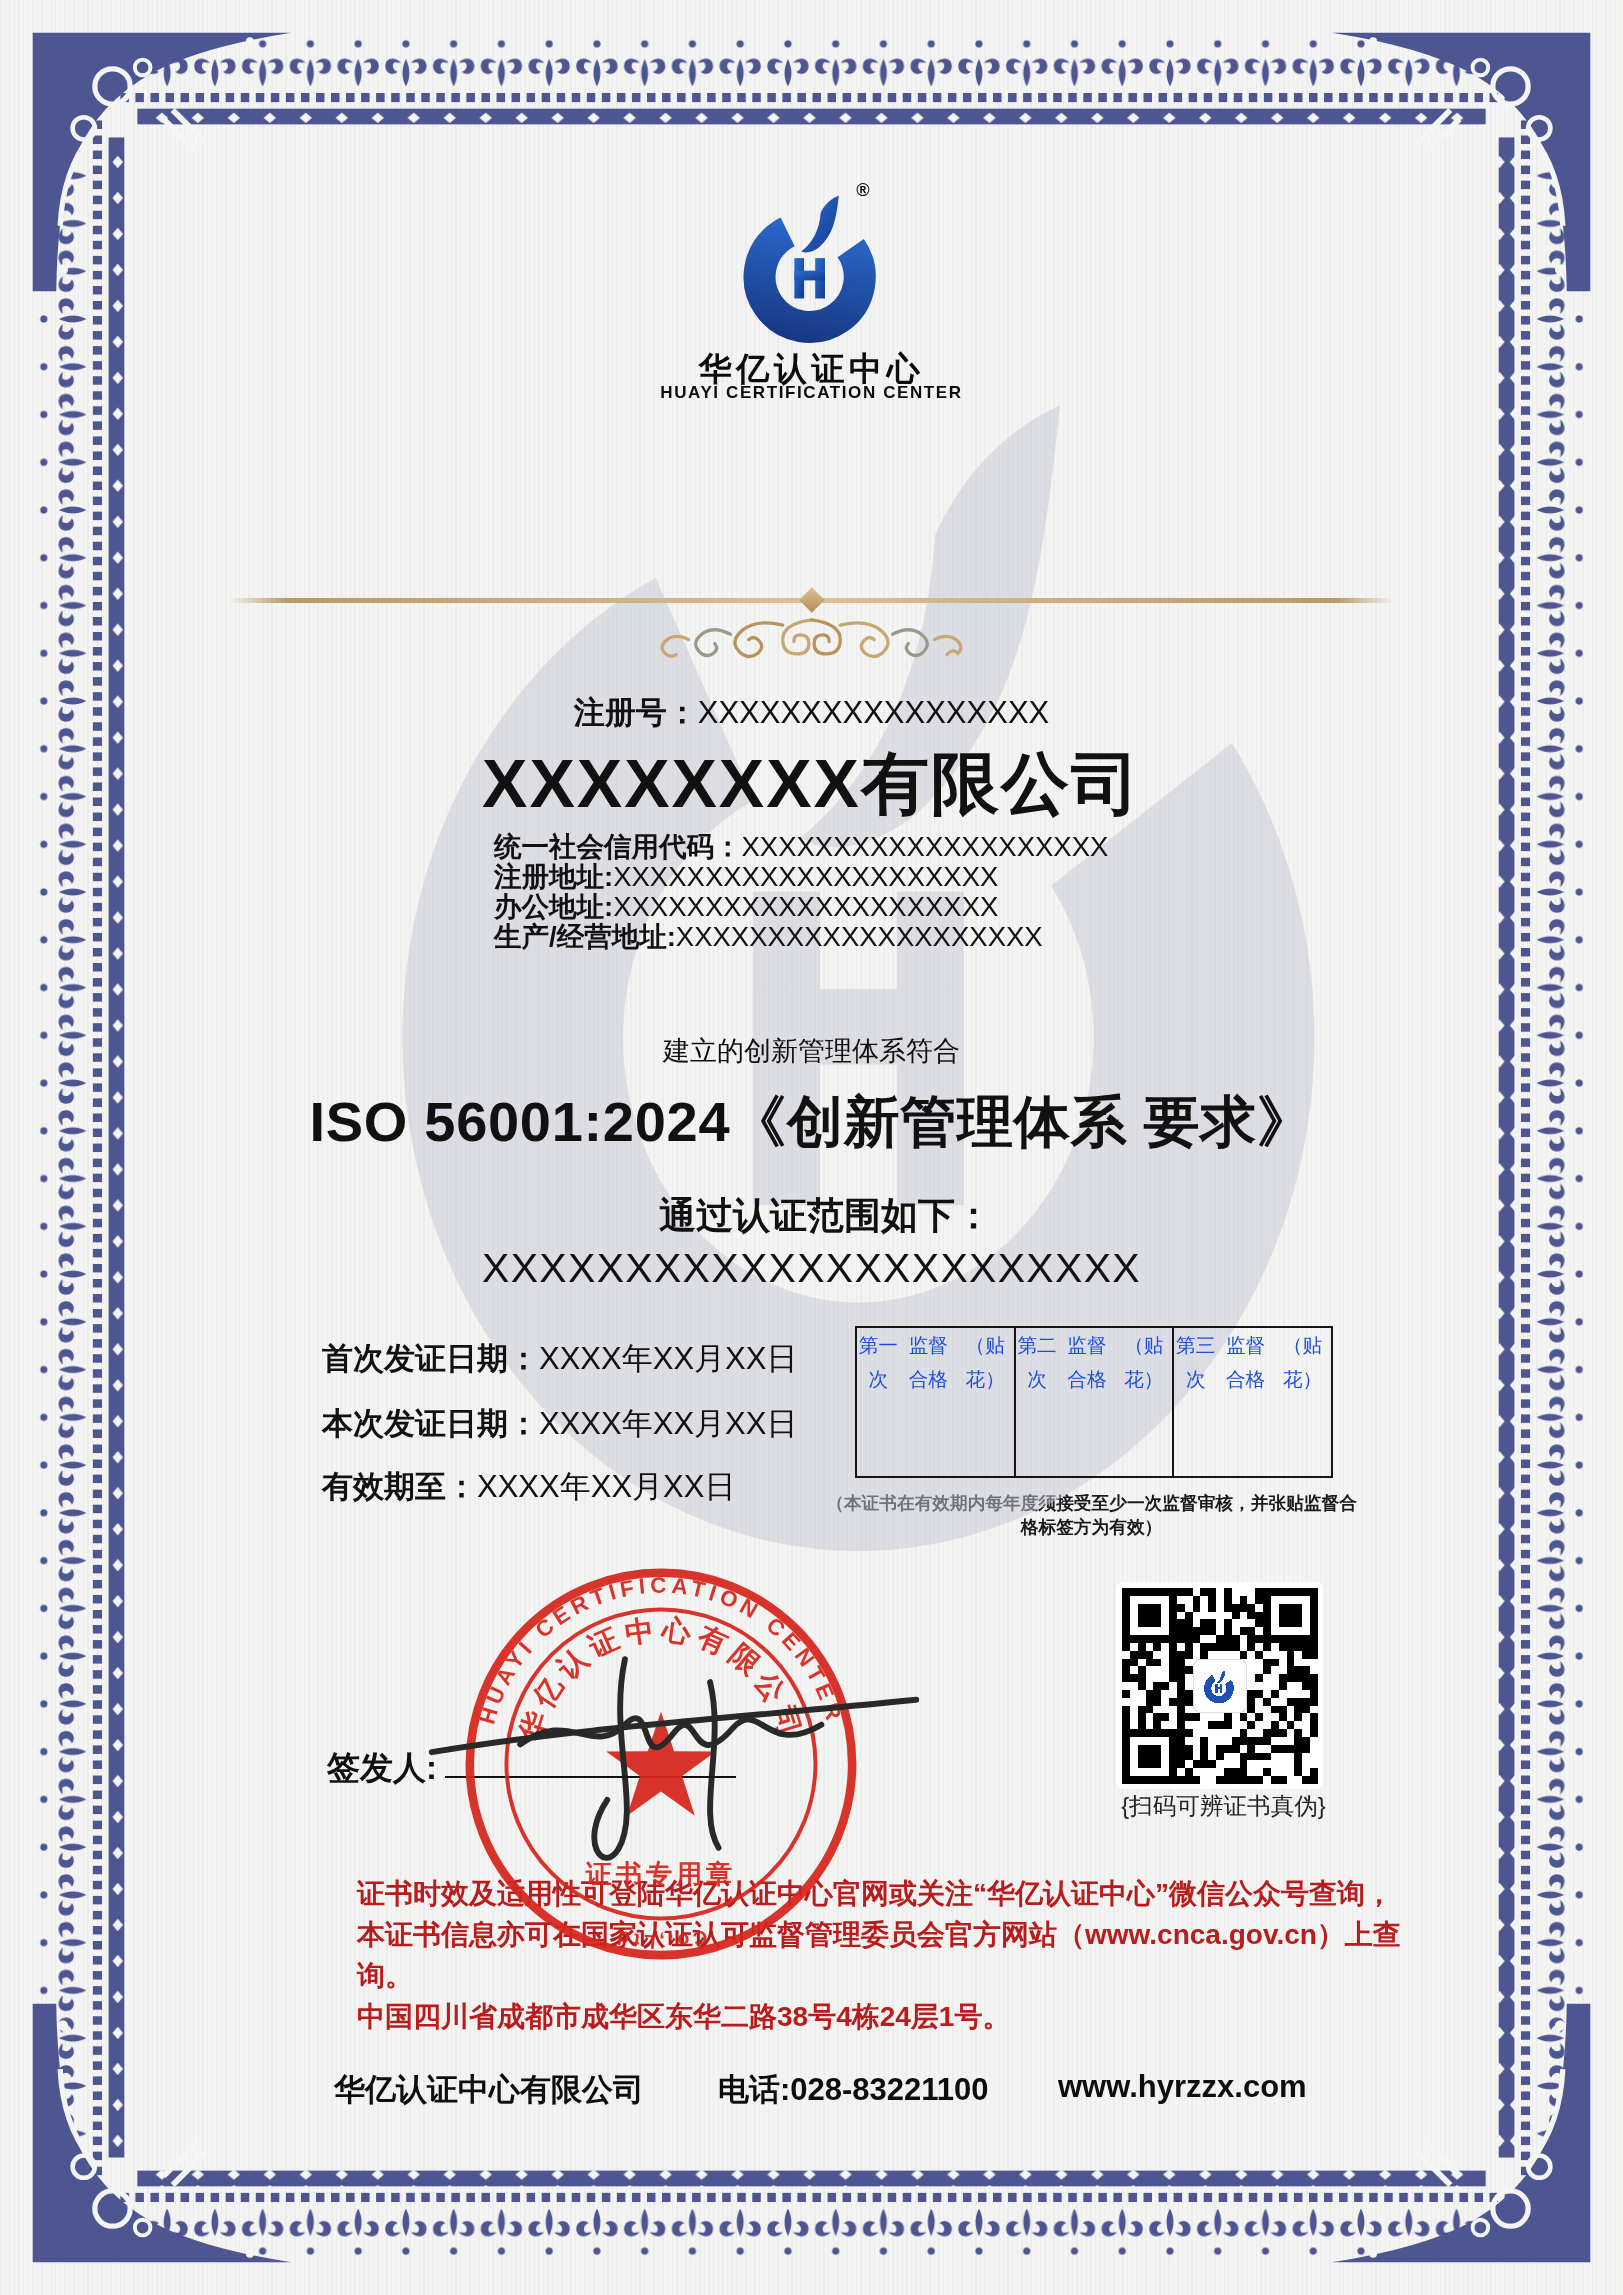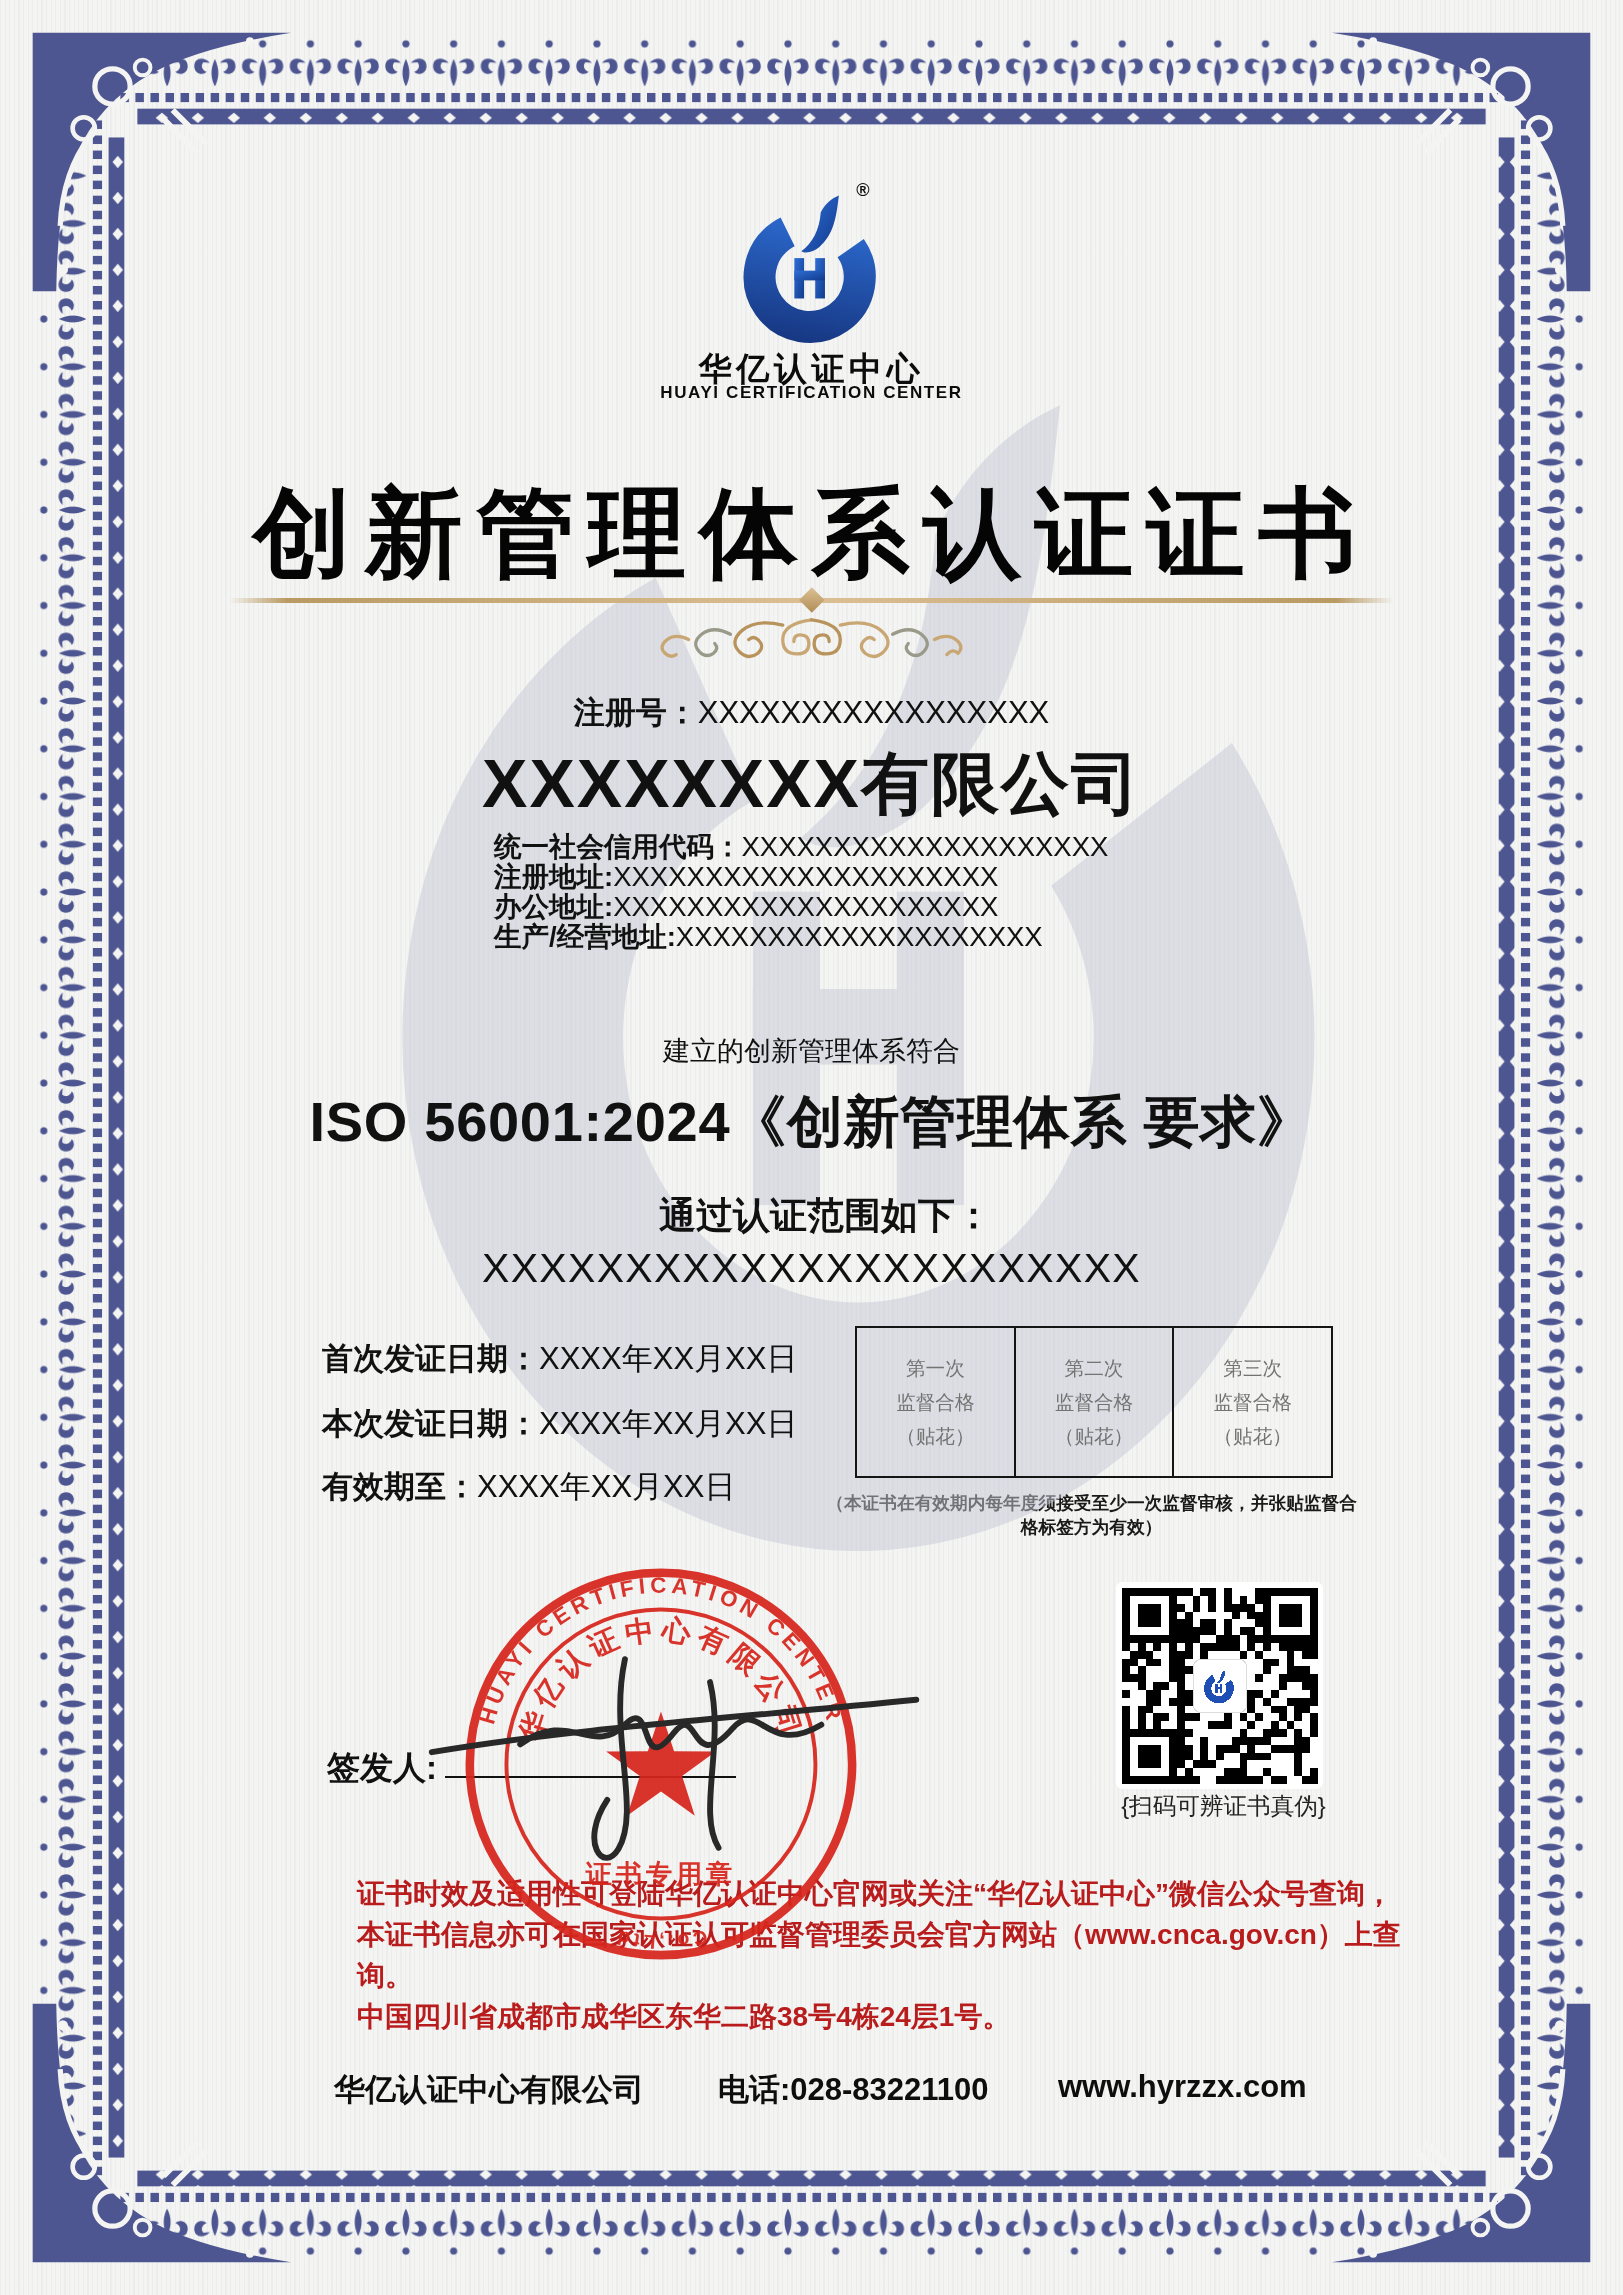--- a/index.html
+++ b/index.html
@@ -27,22 +27,22 @@
   .company{top:739px;font-size:68px;font-weight:900;letter-spacing:2px;}
   .info{top:832px;left:494px;font-size:27.5px;line-height:30px;white-space:nowrap;}
   .info b{font-weight:700;}
   .statement{top:1033px;font-size:27px;font-weight:400;}
   .standard{top:1085px;font-size:56px;font-weight:900;letter-spacing:0.7px;}
   .scope-label{top:1191px;font-size:37px;font-weight:900;padding-left:28px;}
   .scope-value{top:1245px;font-size:41px;letter-spacing:1.3px;}
   .date-row{left:298px;font-size:31px;white-space:nowrap;}
   .date-row b{font-weight:900;margin-left:24px;}
   .sup-table{left:855px;top:1326px;width:474px;height:148px;border:2.6px solid #151515;display:flex;z-index:4;}
-  .sup-cell{flex:1;border-right:2.6px solid #151515;display:flex;flex-direction:column;justify-content:center;
-      text-align:center;font-size:19.6px;line-height:34px;color:#737373;}
+  .sup-cell{flex:1;border-right:2.6px solid #151515;display:flex;flex-direction:row;justify-content:center;
+      text-align:center;font-size:19.6px;line-height:34px;color:#1d4ed8;}
   .sup-cell:last-child{border-right:none;}
   .sup-note{left:822px;top:1491px;width:539px;text-align:center;font-size:17.7px;font-weight:bold;color:#1a1a1a;}
   .issuer{left:327px;top:1746px;font-size:33px;font-weight:900;z-index:4;}
   .sign-line{left:445px;top:1776px;width:291px;height:0;border-top:2.6px solid #111;z-index:4;}
   .seal-svg{left:458px;top:1561px;width:419px;height:419px;overflow:visible;z-index:5;opacity:.93;}
   .qr-wrap{left:1116px;top:1582px;width:207px;height:207px;background:#fff;border-radius:6.5px;
       display:flex;align-items:center;justify-content:center;z-index:4;}
   .qr-caption{left:1086px;top:1790px;width:275px;text-align:center;font-size:23.6px;color:#222;z-index:4;}
   .footer{left:357px;top:1873px;width:1060px;font-size:28px;line-height:41px;font-weight:600;color:#b91c1c;z-index:4;}
   .bottom-bar{top:2069px;font-size:31px;font-weight:900;color:#0e0e0e;z-index:4;white-space:nowrap;}
@@ -145,21 +145,20 @@
     <path d="M150,18 C146,52 142,74 122,92 C114,99 102,102 96,98 C112,86 122,68 124,42 C130,30 140,22 150,18 Z" fill="url(#lg2)"></path>
     <rect x="86" y="108" width="14" height="58" fill="url(#lg2)"></rect>
     <rect x="116" y="108" width="14" height="58" fill="url(#lg2)"></rect>
     <rect x="86" y="126" width="44" height="14" fill="url(#lg2)"></rect>
     <text x="175" y="18" font-size="26" fill="#111" font-weight="bold">®</text>
   </svg>
 
   <div class="abs ctr brand-cn content-z">华亿认证中心</div>
   <div class="abs ctr brand-en content-z">HUAYI CERTIFICATION CENTER</div>
 
-  <div class="abs ctr cert-title content-z">创新管理体系认证证书</div>
 
   <div class="abs gold-line content-z"></div>
   <div class="abs gold-knot content-z"></div>
   <svg class="abs gold-orn content-z" viewBox="0 0 680 78">
     <g fill="none" stroke="#c9a774" stroke-width="5" stroke-linecap="round">
       <path d="M340,6 q-44,6 -44,30 q0,22 22,22 q18,0 18,-16 q0,-13 -13,-13 q-10,0 -10,10"></path>
       <path d="M340,6 q44,6 44,30 q0,22 -22,22 q-18,0 -18,-16 q0,-13 13,-13 q10,0 10,10" stroke="#b8935c"></path>
       <path d="M296,14 q-40,-10 -62,8 q-20,17 -4,33 q14,13 28,2 q11,-10 1,-20 q-8,-8 -15,-1" stroke="#b8935c"></path>
       <path d="M384,14 q40,-10 62,8 q20,17 4,33 q-14,13 -28,2 q-11,-10 -1,-20 q8,-8 15,-1"></path>
       <path d="M216,28 q-26,-14 -44,0 q-16,13 -4,26 q10,11 22,3 q9,-7 2,-15" stroke="#9a9a8a"></path>

